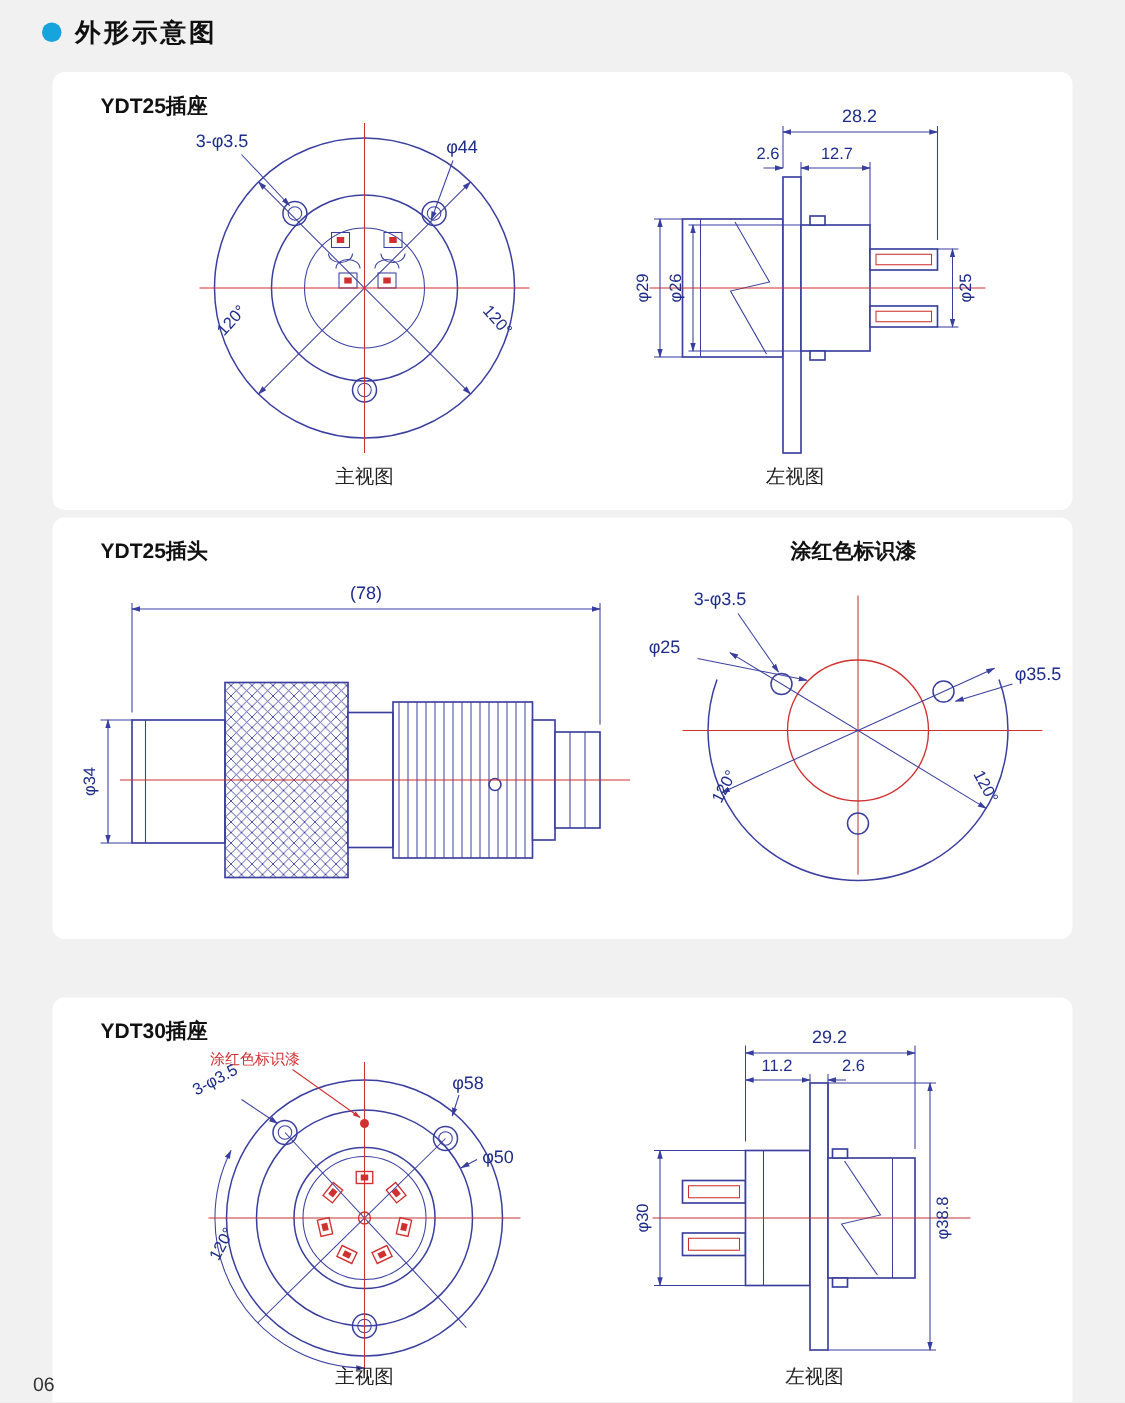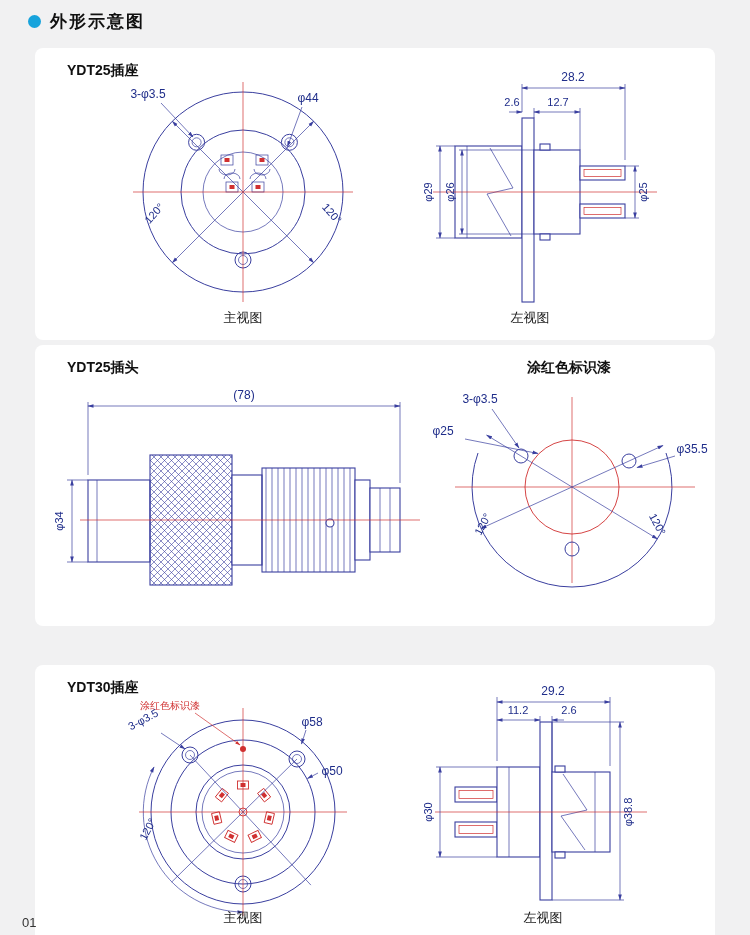--- a/index.html
+++ b/index.html
@@ -312,14 +312,14 @@
 
         <path class="lt" d="M517,57 H589"></path>
           <path class="lt" d="M517,235 H589"></path>
         <path class="lt" d="M585,57 V235" marker-start="url(#ar3)" marker-end="url(#ar3)"></path>
         <text class="dimsm" x="597" y="147" text-anchor="middle" transform="rotate(-90 597 147)">φ38.8</text>
         <text class="cap" x="508" y="257" text-anchor="middle">左视图</text>
       </g>
     </svg>
   </div>
 
-  <div class="page-num">01</div>
+  <div class="page-num">06</div>
 </div>
 
 </body></html>

